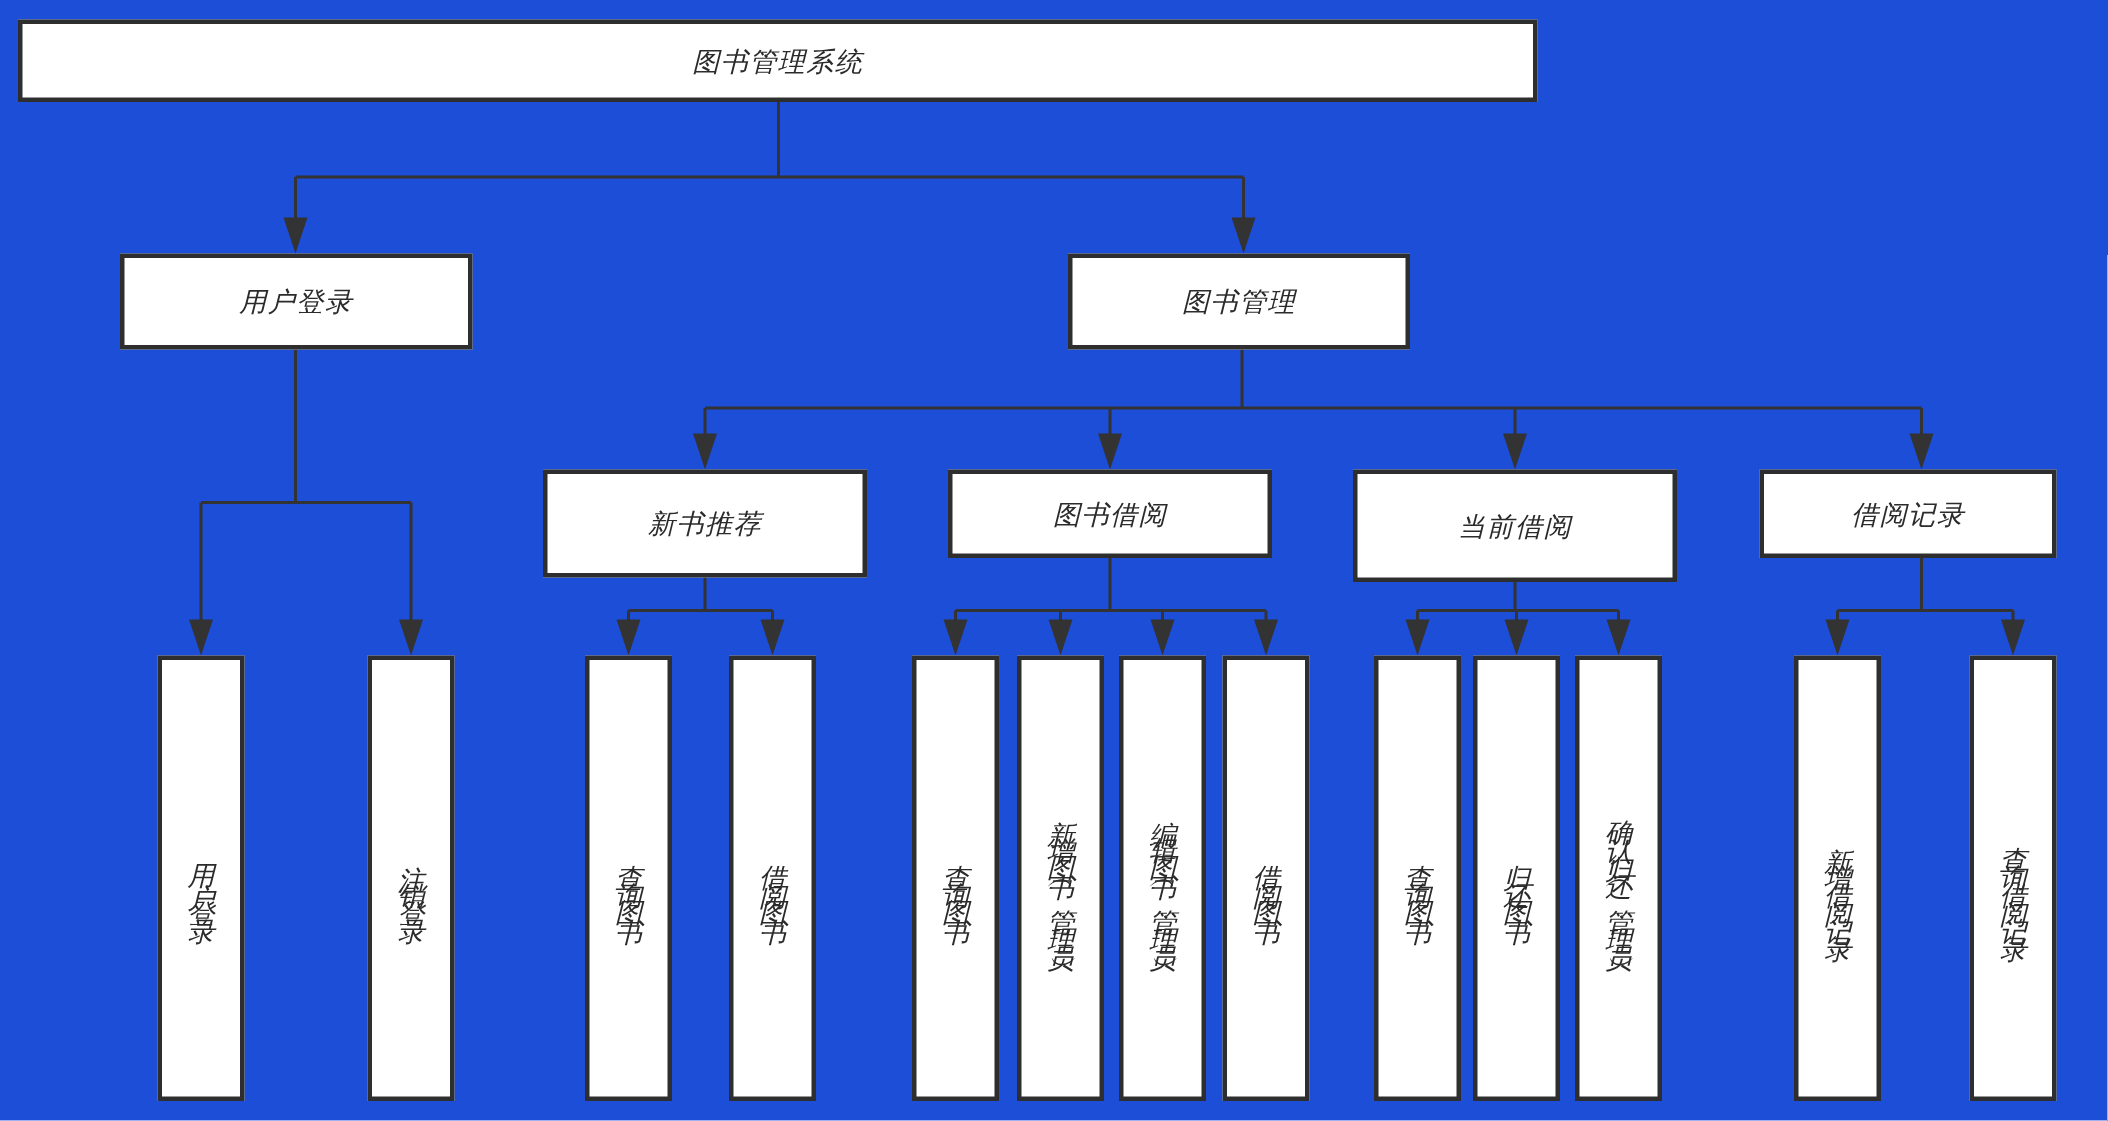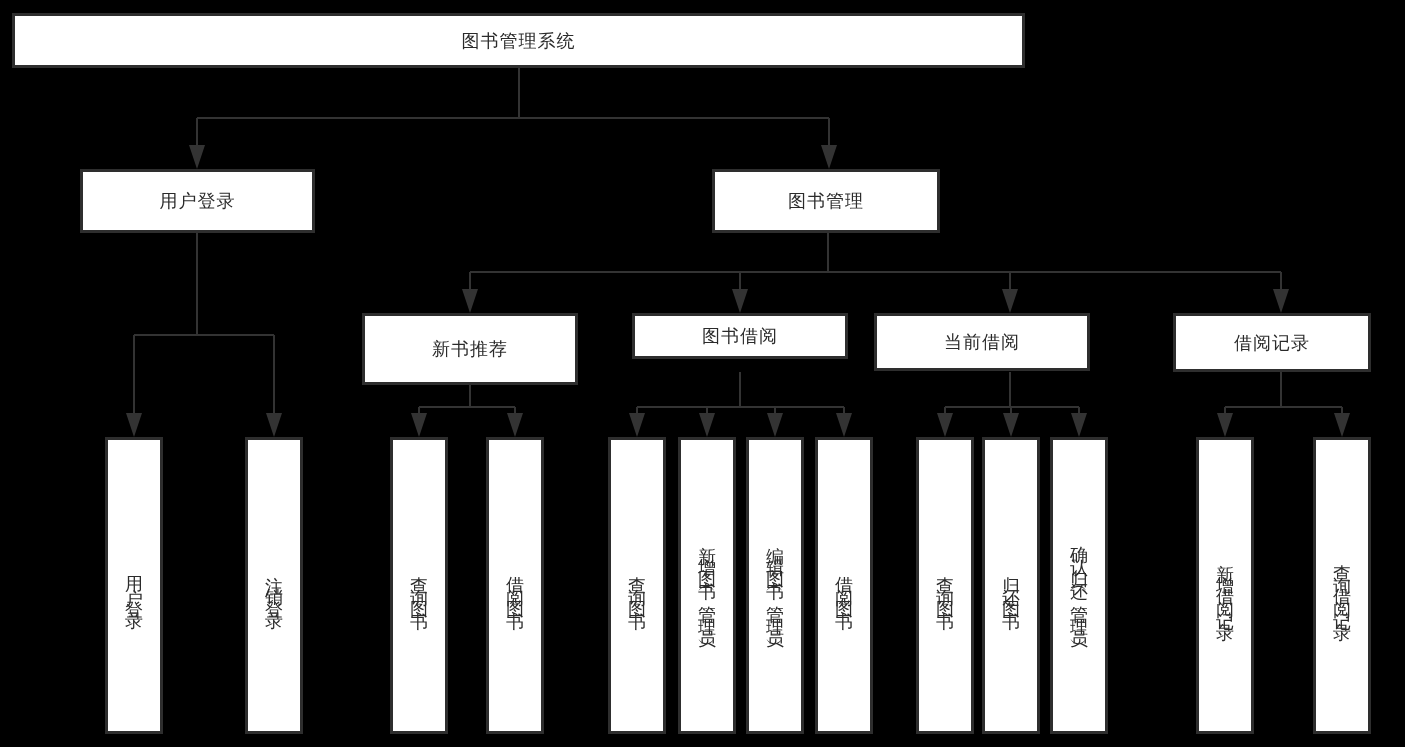--- a/index.html
+++ b/index.html
@@ -1,21 +1,22 @@
 <!DOCTYPE html>
 <html><head>
 <meta charset="utf-8">
 <style>
   html,body{margin:0;padding:0;background:#ffffff;}
   #canvas{
     position:relative;
     width:1405px;height:747px;
-    background:#000000;
+    background:#1d4ed8;
     font-family:"Liberation Sans", sans-serif;
     overflow:hidden;
+    font-style:italic;
   }
   #connectors{position:absolute;left:0;top:0;pointer-events:none;}
   .box{
     position:absolute;
     box-sizing:border-box;
     background:#ffffff;
     border:3px solid #2e2e2e;
     display:flex;
     align-items:center;
     justify-content:center;
@@ -96,24 +97,24 @@
   <div class="box" style="left:80px;top:169px;width:235px;height:64px">
     <span class="lbl">用户登录</span>
   </div>
   <div class="box" style="left:712px;top:169px;width:228px;height:64px">
     <span class="lbl">图书管理</span>
   </div>
 
   <div class="box" style="left:362px;top:313px;width:216px;height:72px">
     <span class="lbl">新书推荐</span>
   </div>
-  <div class="box" style="left:632px;top:313px;width:216px;height:46px">
+  <div class="box" style="left:632px;top:313px;width:216px;height:59px">
     <span class="lbl">图书借阅</span>
   </div>
-  <div class="box" style="left:874px;top:313px;width:216px;height:58px">
+  <div class="box" style="left:902px;top:313px;width:216px;height:75px">
     <span class="lbl">当前借阅</span>
   </div>
   <div class="box" style="left:1173px;top:313px;width:198px;height:59px">
     <span class="lbl">借阅记录</span>
   </div>
 
   <div class="box leaf" style="left:105px;top:437px;width:58px;height:297px">
     <span class="vtext">用户登录</span>
   </div>
   <div class="box leaf" style="left:245px;top:437px;width:58px;height:297px">

